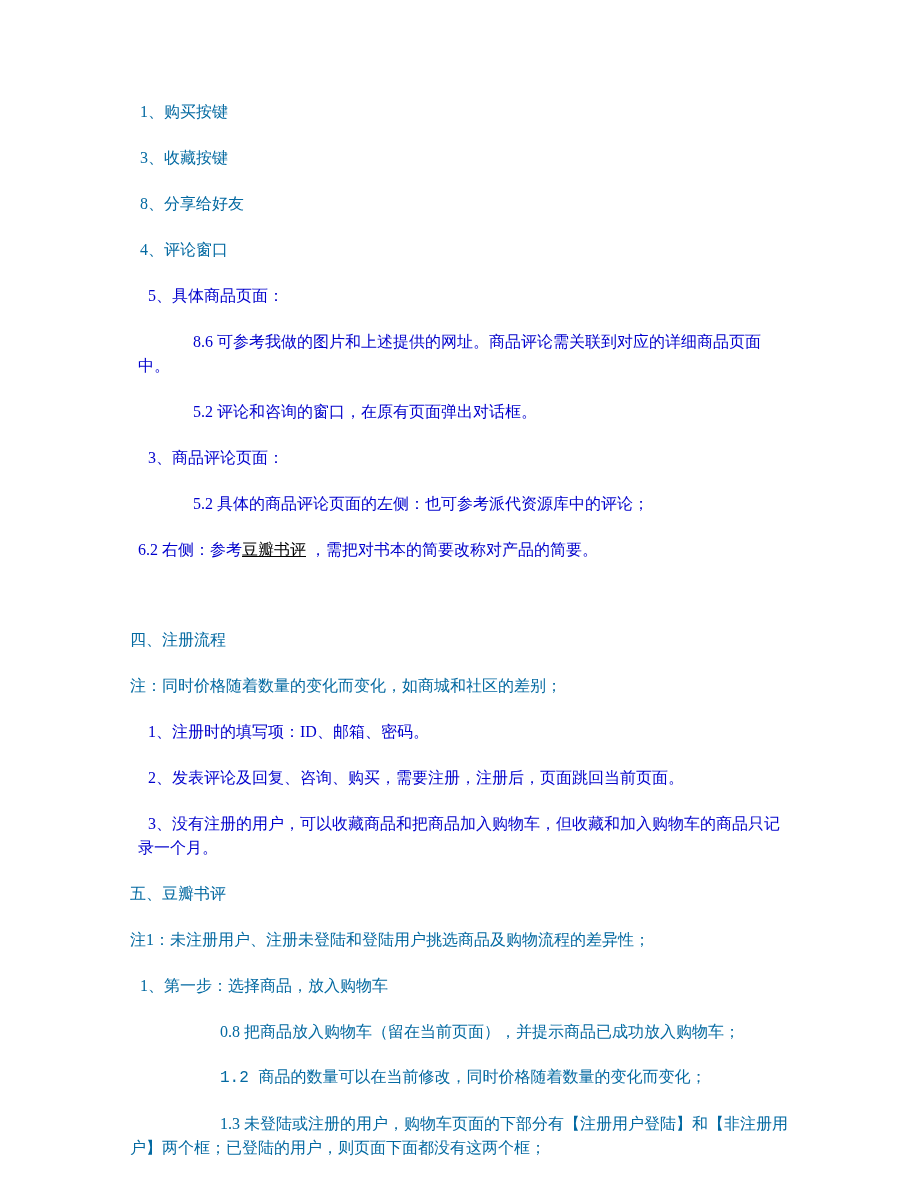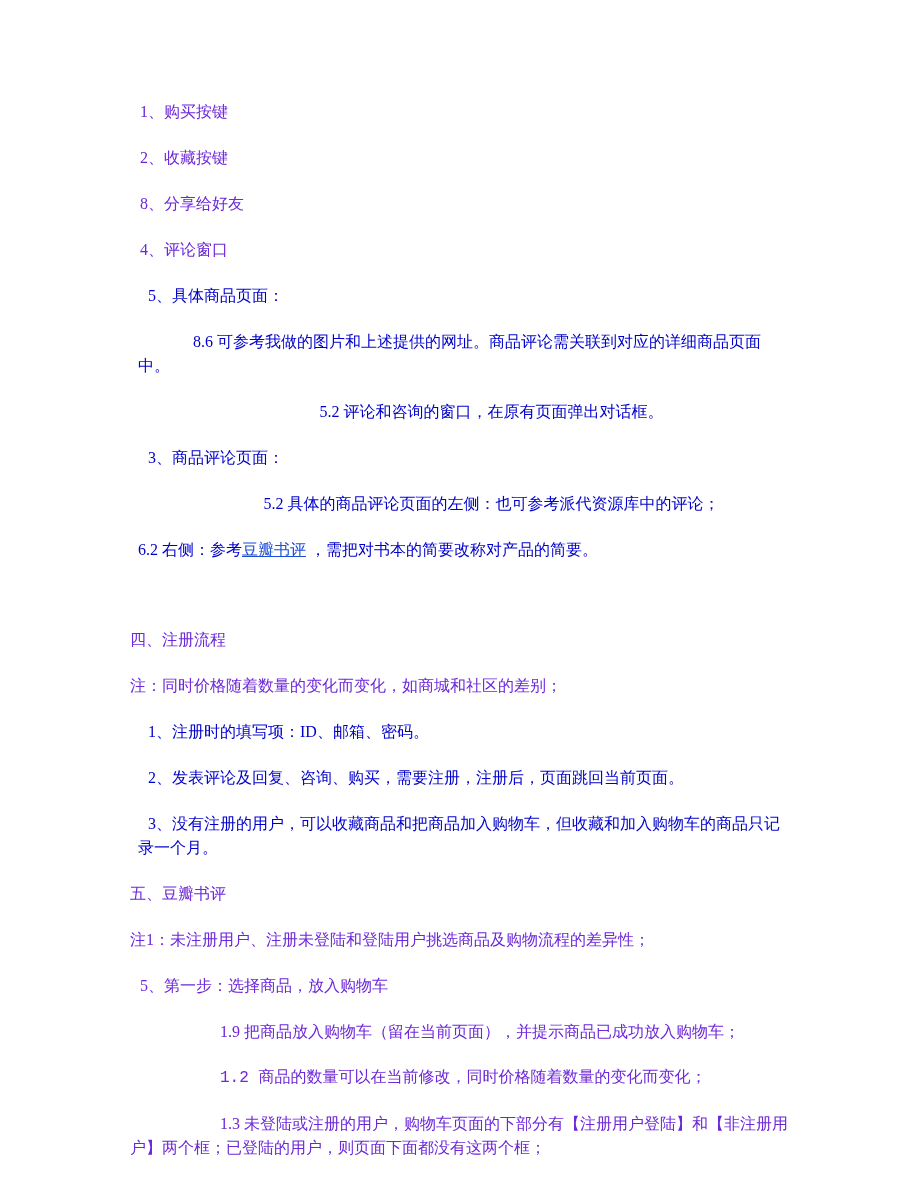--- a/index.html
+++ b/index.html
@@ -14,42 +14,41 @@
       box-sizing: border-box;
     }
     .line {
       margin-bottom: 22px;
     }
     .blue {
       color: #0000cc;
       margin-left: 8px;
     }
     .black {
-      color: #6d28d9;
+      color: #0369a1;
     }
     .indent-1 {
       padding-left: 10px;
     }
     .indent-2 {
       padding-left: 55px;
-      text-align: center;
     }
     a.doclink {
-      color: #1d4ed8;
+      color: #000000;
       text-decoration: underline;
     }
     .spacer {
       height: 22px;
     }
   </style>
 </head>
 <body>
 
 <div class="line indent-1 black">1、购买按键</div>
-<div class="line indent-1 black">2、收藏按键</div>
+<div class="line indent-1 black">3、收藏按键</div>
 <div class="line indent-1 black">8、分享给好友</div>
 <div class="line indent-1 black">4、评论窗口</div>
 <div class="line indent-1 blue">5、具体商品页面：</div>
 
 <div class="line blue" style="text-indent: 55px; padding-left: 0px;">8.6 可参考我做的图片和上述提供的网址。商品评论需关联到对应的详细商品页面中。</div>
 
 <div class="line indent-2 blue">5.2 评论和咨询的窗口，在原有页面弹出对话框。</div>
 
 <div class="line indent-1 blue">3、商品评论页面：</div>
 
@@ -63,17 +62,17 @@
 <div class="spacer"></div>
 
 <div class="line black">四、注册流程</div>
 <div class="line black">注：同时价格随着数量的变化而变化，如商城和社区的差别；</div>
 <div class="line indent-1 blue">1、注册时的填写项：ID、邮箱、密码。</div>
 <div class="line indent-1 blue">2、发表评论及回复、咨询、购买，需要注册，注册后，页面跳回当前页面。</div>
 <div class="line blue" style="padding-left: 0px; text-indent: 10px;">3、没有注册的用户，可以收藏商品和把商品加入购物车，但收藏和加入购物车的商品只记录一个月。</div>
 
 <div class="line black">五、豆瓣书评</div>
 <div class="line black">注1：未注册用户、注册未登陆和登陆用户挑选商品及购物流程的差异性；</div>
-<div class="line indent-1 black">5、第一步：选择商品，放入购物车</div>
+<div class="line indent-1 black">1、第一步：选择商品，放入购物车</div>
 
-<div class="line black" style="padding-left:90px;">1.9 把商品放入购物车（留在当前页面），并提示商品已成功放入购物车；</div>
+<div class="line black" style="padding-left:90px;">0.8 把商品放入购物车（留在当前页面），并提示商品已成功放入购物车；</div>
 <div class="line black" style="padding-left:90px;font-family:Liberation Mono, monospace;">1.2 商品的数量可以在当前修改，同时价格随着数量的变化而变化；</div>
 <div class="line black" style="padding-left:0; text-indent:90px;">1.3 未登陆或注册的用户，购物车页面的下部分有【注册用户登陆】和【非注册用户】两个框；已登陆的用户，则页面下面都没有这两个框；</div>
 
 </body></html>

